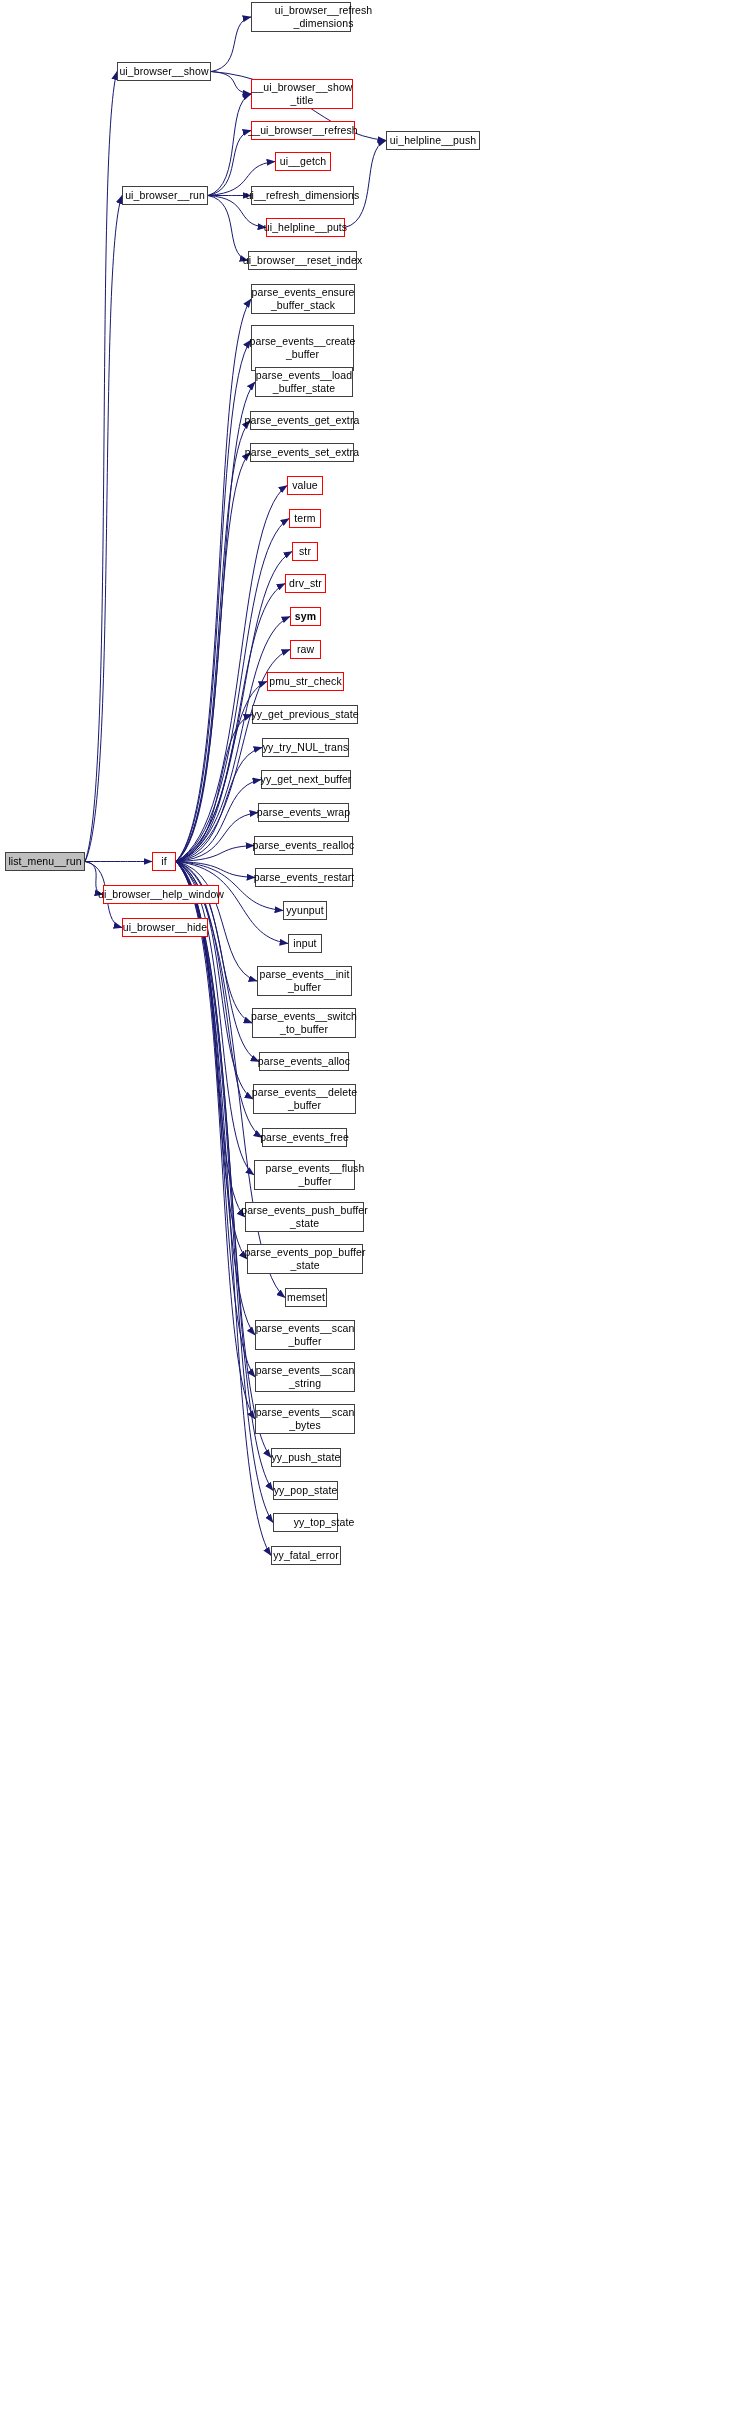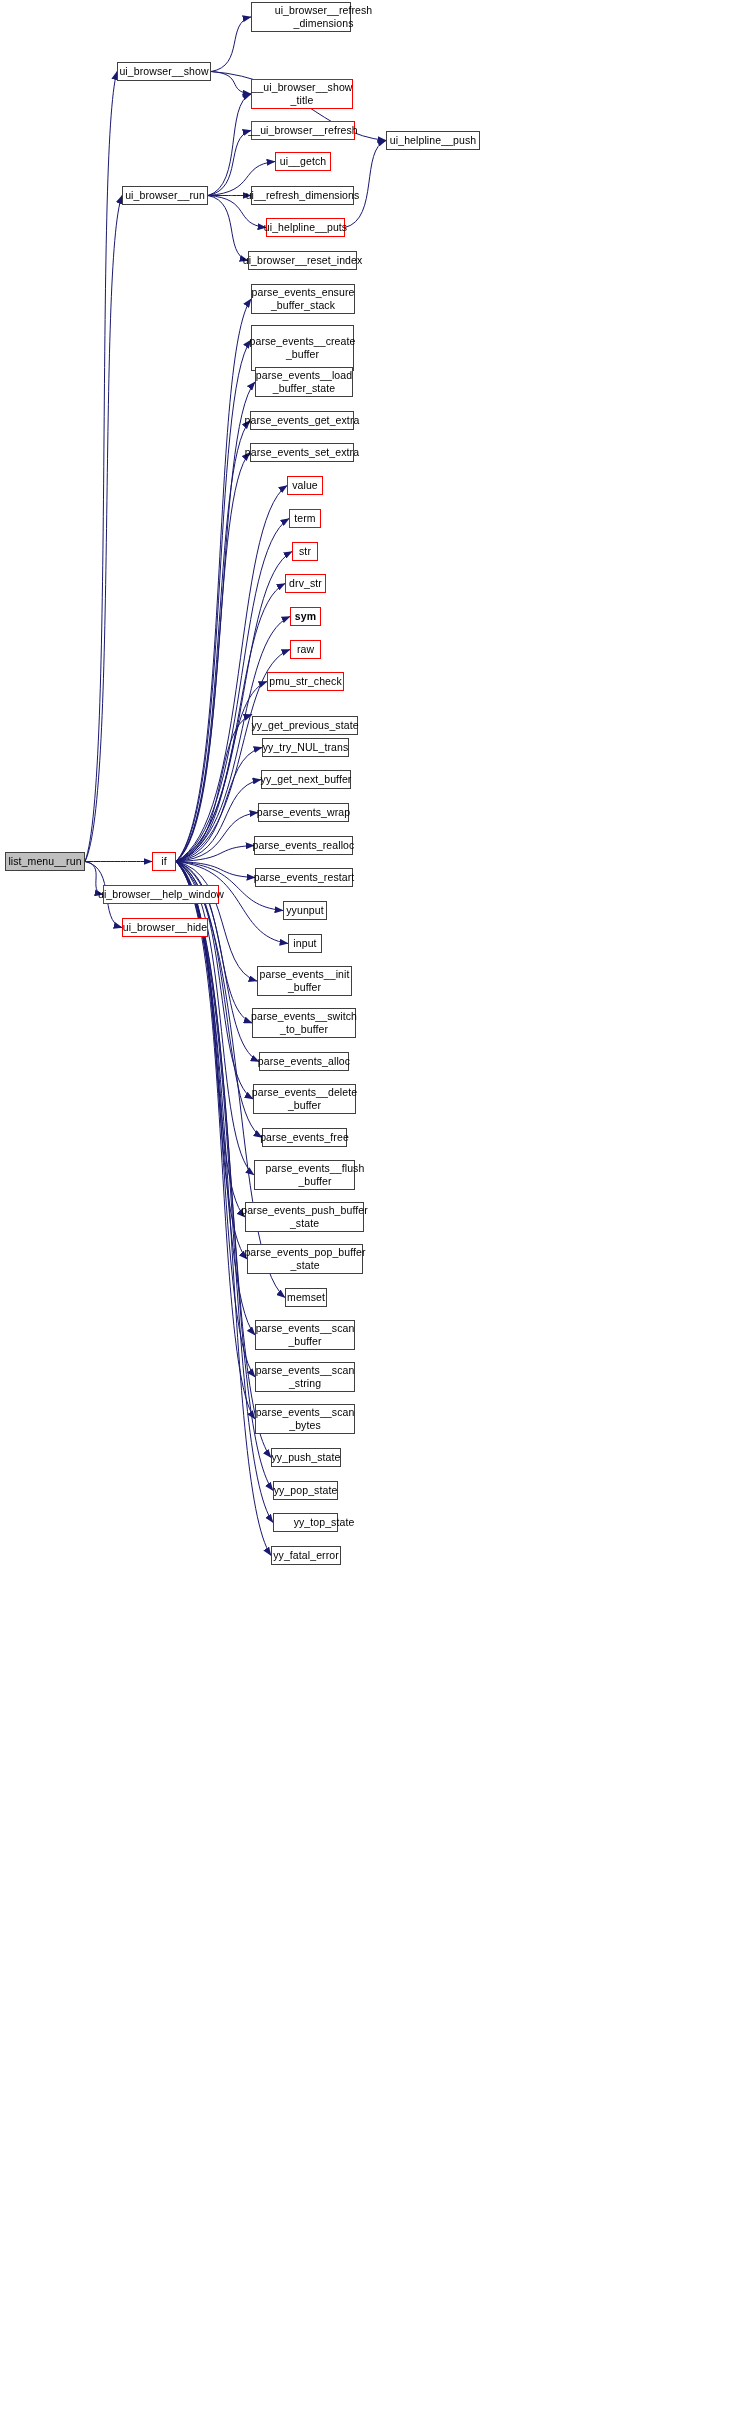--- a/index.html
+++ b/index.html
@@ -132,21 +132,21 @@
 _buffer_state</div>
       <div class="node" style="left: 250px; top: 411px; width: 104px; height: 19px;">parse_events_get_extra</div>
       <div class="node" style="left: 250px; top: 443px; width: 104px; height: 19px;">parse_events_set_extra</div>
       <div class="node red" style="left: 287px; top: 476px; width: 36px; height: 19px;">value</div>
       <div class="node red" style="left: 289px; top: 509px; width: 32px; height: 19px;">term</div>
       <div class="node red" style="left: 292px; top: 542px; width: 26px; height: 19px;">str</div>
       <div class="node red" style="left: 285px; top: 574px; width: 41px; height: 19px;">drv_str</div>
       <div class="node red" style="left: 290px; top: 607px; width: 31px; height: 19px; font-weight: bold;">sym</div>
       <div class="node red" style="left: 290px; top: 640px; width: 31px; height: 19px;">raw</div>
       <div class="node red" style="left: 267px; top: 672px; width: 77px; height: 19px;">pmu_str_check</div>
-      <div class="node" style="left: 252px; top: 705px; width: 106px; height: 19px; margin-top: 11px;">yy_get_previous_state</div>
+      <div class="node" style="left: 252px; top: 705px; width: 106px; height: 19px;">yy_get_previous_state</div>
       <div class="node" style="left: 262px; top: 738px; width: 87px; height: 19px;">yy_try_NUL_trans</div>
       <div class="node" style="left: 261px; top: 770px; width: 90px; height: 19px;">yy_get_next_buffer</div>
       <div class="node" style="left: 258px; top: 803px; width: 91px; height: 19px;">parse_events_wrap</div>
       <div class="node" style="left: 254px; top: 836px; width: 99px; height: 19px;">parse_events_realloc</div>
       <div class="node" style="left: 255px; top: 868px; width: 98px; height: 19px;">parse_events_restart</div>
       <div class="node" style="left: 283px; top: 901px; width: 44px; height: 19px;">yyunput</div>
       <div class="node" style="left: 288px; top: 934px; width: 34px; height: 19px;">input</div>
       <div class="node" style="left: 257px; top: 966px; width: 95px; height: 30px;">parse_events__init
 _buffer</div>
       <div class="node" style="left: 252px; top: 1008px; width: 104px; height: 30px;">parse_events__switch

